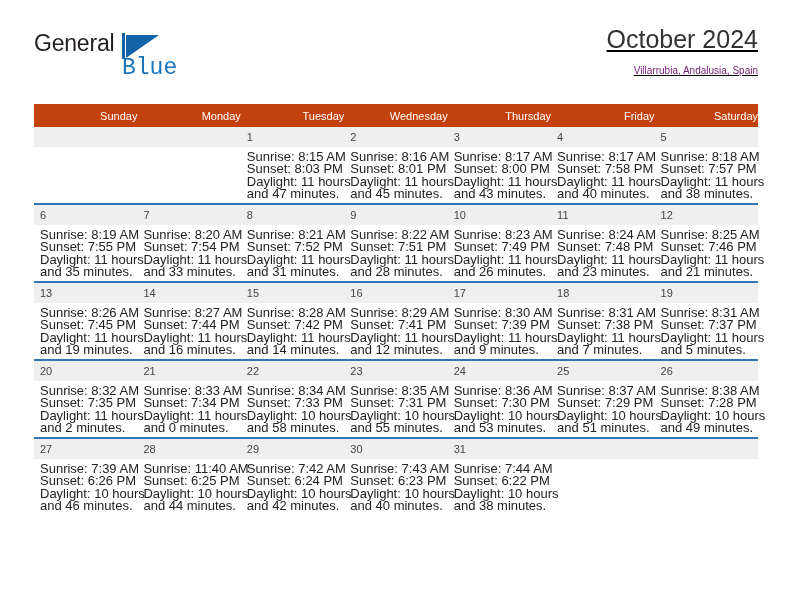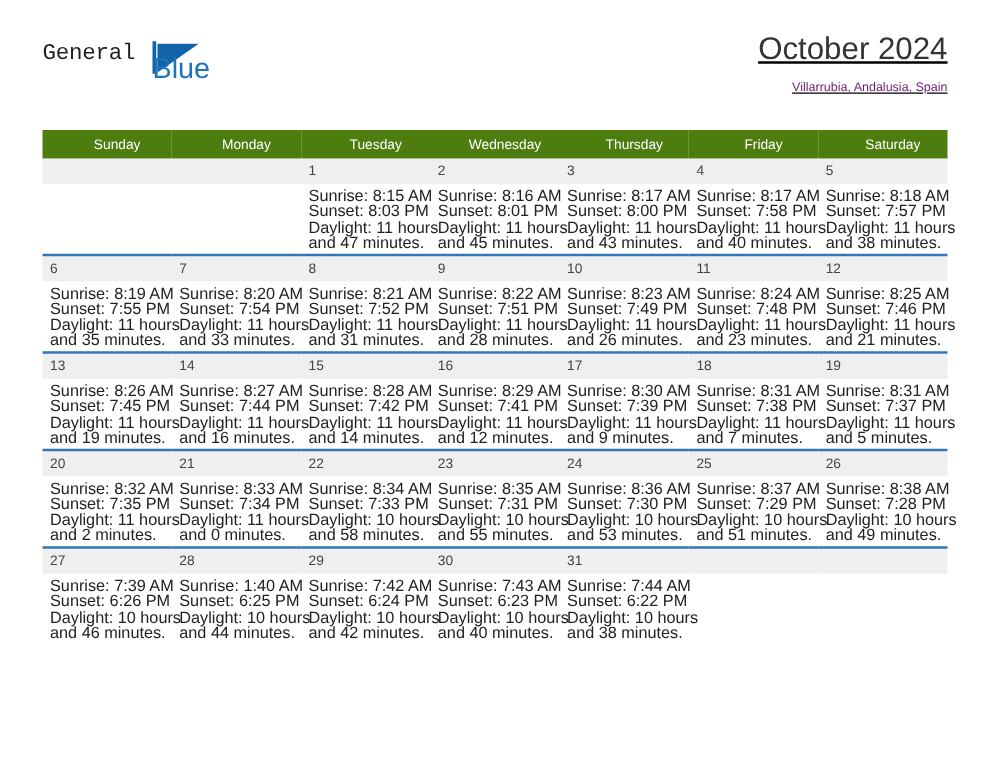--- a/index.html
+++ b/index.html
@@ -34,25 +34,25 @@
     position: absolute;
     left: 0;
     top: 8px;
     width: 200px;
     height: 56px;
   }
   .logo-general {
     position: absolute;
     left: 0;
     top: 0;
-    font-size: 18px;
+    font-size: 23px;
     letter-spacing: -0.2px;
     color: #231f20;
     line-height: 26px;
-    font-family: Liberation Mono, monospace;
+    font-family: Liberation Sans, sans-serif;
   }
   .logo-sail {
     position: absolute;
     left: 92px;
     top: 5px;
     width: 0;
     height: 0;
     border-left: 33px solid #1263a8;
     border-bottom: 23px solid transparent;
   }
@@ -60,25 +60,25 @@
     position: absolute;
     left: 88px;
     top: 3px;
     width: 3px;
     height: 26px;
     background: #1263a8;
   }
   .logo-blue {
     position: absolute;
     left: 88px;
-    top: 11px;
+    top: 25px;
     font-size: 23px;
     color: #1b75bb;
     line-height: 26px;
-    font-family: Liberation Sans, sans-serif;
+    font-family: Liberation Mono, monospace;
   }
 
   .title-block {
     position: absolute;
     right: 0;
     top: 0;
     text-align: right;
     text-decoration: underline;
   }
   .cal-title {
@@ -98,25 +98,25 @@
   
   .calendar {
     position: absolute;
     left: 34px;
     top: 104px;
     width: 724px;
     border-collapse: collapse;
     table-layout: fixed;
   }
   .calendar th {
-    background: #4d7c0f;
+    background: #c2410c;
     color: #ffffff;
     font-size: 11px;
     font-weight: normal;
-    text-align: center;
+    text-align: right;
     padding: 5px 0 5px 16px;
     height: 13px;
     border: none;
   }
   .calendar td {
     vertical-align: top;
     padding: 0;
     height: 76px;
     border-top: 2px solid #3275b8;
     background: #ffffff;
@@ -446,21 +446,21 @@
             <div class="dayinfo">
               <div>Sunrise: 7:39 AM</div>
               <div>Sunset: 6:26 PM</div>
               <div>Daylight: 10 hours</div>
               <div>and 46 minutes.</div>
             </div>
           </td>
           <td>
             <div class="daynum">28</div>
             <div class="dayinfo">
-              <div>Sunrise: 1:40 AM</div>
+              <div>Sunrise: 11:40 AM</div>
               <div>Sunset: 6:25 PM</div>
               <div>Daylight: 10 hours</div>
               <div>and 44 minutes.</div>
             </div>
           </td>
           <td>
             <div class="daynum">29</div>
             <div class="dayinfo">
               <div>Sunrise: 7:42 AM</div>
               <div>Sunset: 6:24 PM</div>

